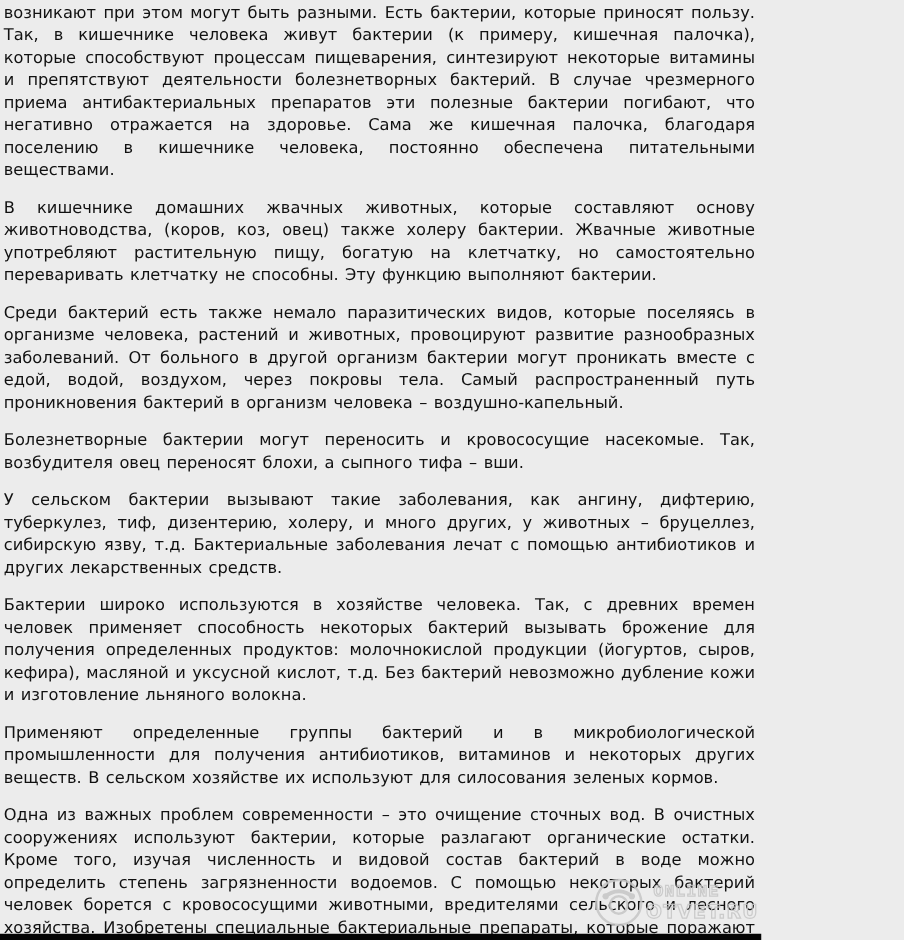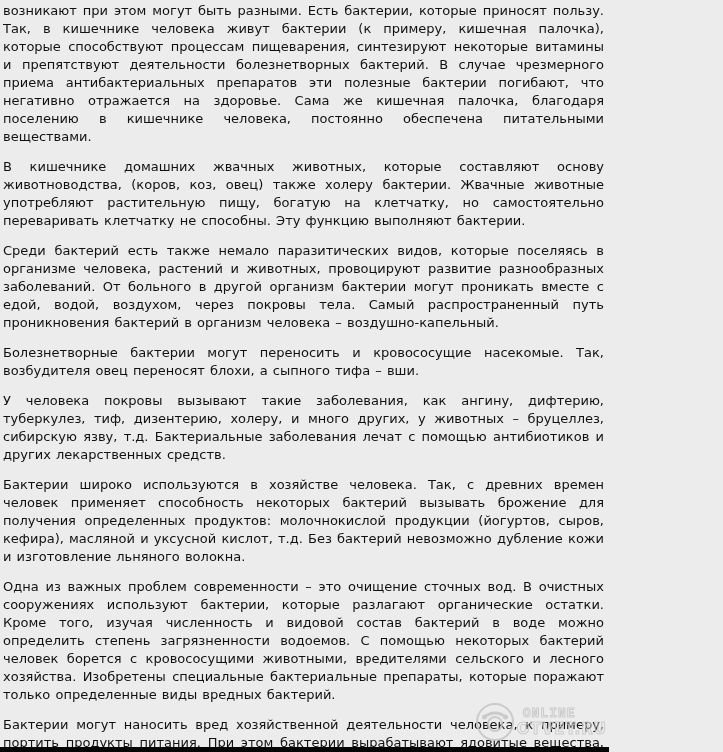--- a/index.html
+++ b/index.html
@@ -81,22 +81,23 @@
 </head>
 <body>
 
 <div class="page">
 
   <div class="article">
     <p>возникают при этом могут быть разными. Есть бактерии, которые приносят пользу. Так, в кишечнике человека живут бактерии (к примеру, кишечная палочка), которые способствуют процессам пищеварения, синтезируют некоторые витамины и препятствуют деятельности болезнетворных бактерий. В случае чрезмерного приема антибактериальных препаратов эти полезные бактерии погибают, что негативно отражается на здоровье. Сама же кишечная палочка, благодаря поселению в кишечнике человека, постоянно обеспечена питательными веществами.</p>
     <p>В кишечнике домашних жвачных животных, которые составляют основу животноводства, (коров, коз, овец) также холеру бактерии. Жвачные животные употребляют растительную пищу, богатую на клетчатку, но самостоятельно переваривать клетчатку не способны. Эту функцию выполняют бактерии.</p>
     <p>Среди бактерий есть также немало паразитических видов, которые поселяясь в организме человека, растений и животных, провоцируют развитие разнообразных заболеваний. От больного в другой организм бактерии могут проникать вместе с едой, водой, воздухом, через покровы тела. Самый распространенный путь проникновения бактерий в организм человека – воздушно-капельный.</p>
     <p>Болезнетворные бактерии могут переносить и кровососущие насекомые. Так, возбудителя овец переносят блохи, а сыпного тифа – вши.</p>
-    <p>У человека покровы вызывают такие заболевания, как ангину, дифтерию, туберкулез, тиф, дизентерию, холеру, и много других, у животных – бруцеллез, сибирскую язву, т.д. Бактериальные заболевания лечат с помощью антибиотиков и других лекарственных средств.</p>
+    <p>У сельском бактерии вызывают такие заболевания, как ангину, дифтерию, туберкулез, тиф, дизентерию, холеру, и много других, у животных – бруцеллез, сибирскую язву, т.д. Бактериальные заболевания лечат с помощью антибиотиков и других лекарственных средств.</p>
     <p>Бактерии широко используются в хозяйстве человека. Так, с древних времен человек применяет способность некоторых бактерий вызывать брожение для получения определенных продуктов: молочнокислой продукции (йогуртов, сыров, кефира), масляной и уксусной кислот, т.д. Без бактерий невозможно дубление кожи и изготовление льняного волокна.</p>
+    <p>Применяют определенные группы бактерий и в микробиологической промышленности для получения антибиотиков, витаминов и некоторых других веществ. В сельском хозяйстве их используют для силосования зеленых кормов.</p>
     <p>Одна из важных проблем современности – это очищение сточных вод. В очистных сооружениях используют бактерии, которые разлагают органические остатки. Кроме того, изучая численность и видовой состав бактерий в воде можно определить степень загрязненности водоемов. С помощью некоторых бактерий человек борется с кровососущими животными, вредителями сельского и лесного хозяйства. Изобретены специальные бактериальные препараты, которые поражают только определенные виды вредных бактерий.</p>
     <p>Бактерии могут наносить вред хозяйственной деятельности человека, к примеру, портить продукты питания. При этом бактерии вырабатывают ядовитые вещества, которые могут отравить организм человека или животного, если они будут употреблять в пищу испорченные продукты. Например, палочка ботулизма может развиваться в консервированных мясных и растительных продуктах, рыбе, колбасе, если при консервировании не придерживаться строгих правил технологического процесса. Чтобы полностью избавиться от бактерий в пищевых продуктах, предназначенных для длительного хранения, их стерилизуют либо пастеризуют.</p>
   </div>
 
   <div class="watermark">
     <span class="wm-icon">
       <svg width="40" height="40" viewBox="0 0 40 40">
         <circle cx="20" cy="20" r="18" fill="none" stroke="#c6c6c6" stroke-width="2"></circle>
         <circle cx="20" cy="22" r="7" fill="none" stroke="#c6c6c6" stroke-width="2"></circle>
         <path d="M8 16 q12 -10 24 0" fill="none" stroke="#c6c6c6" stroke-width="3"></path>

